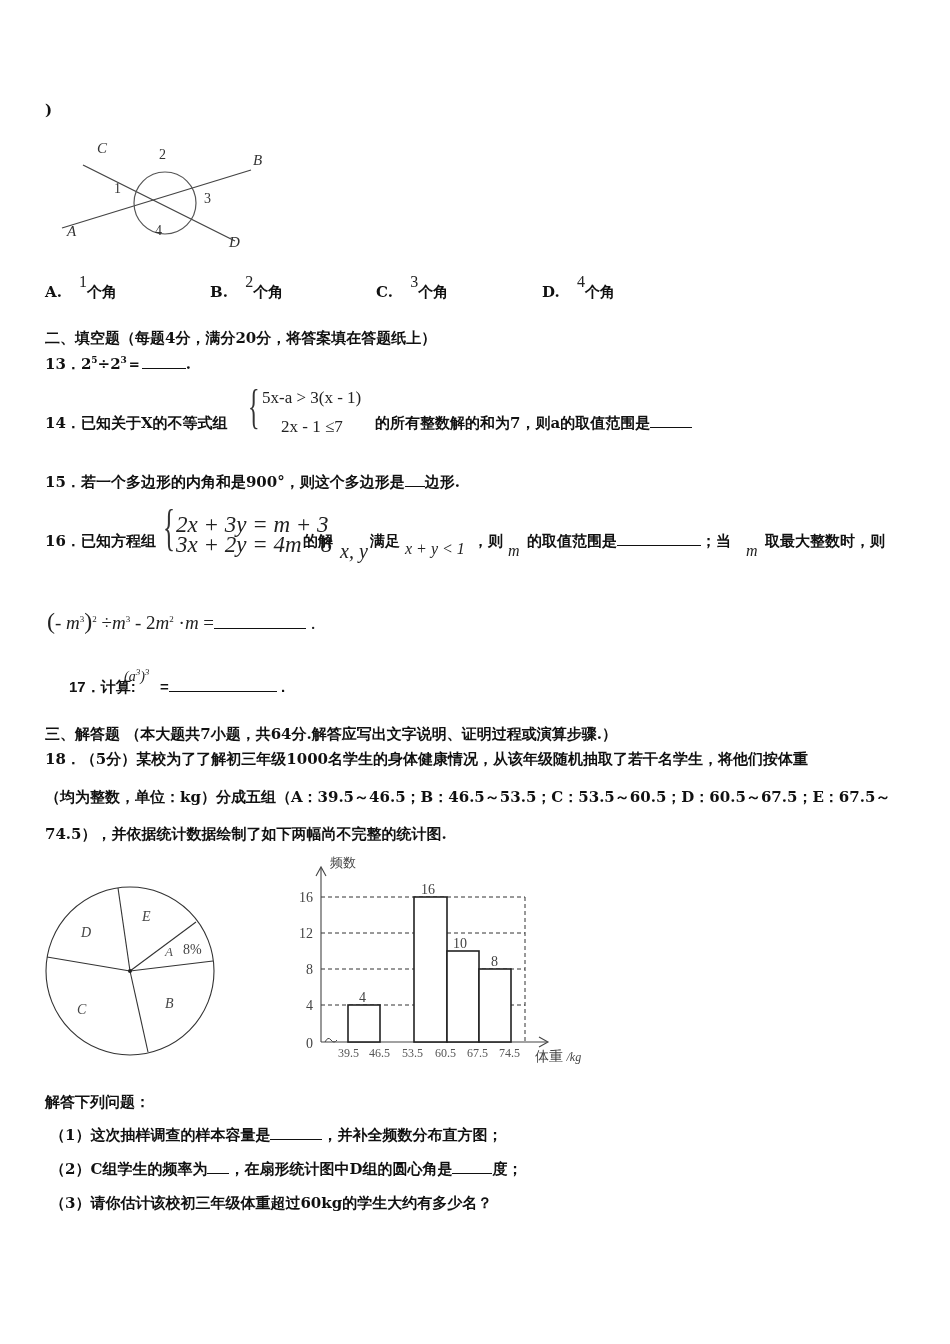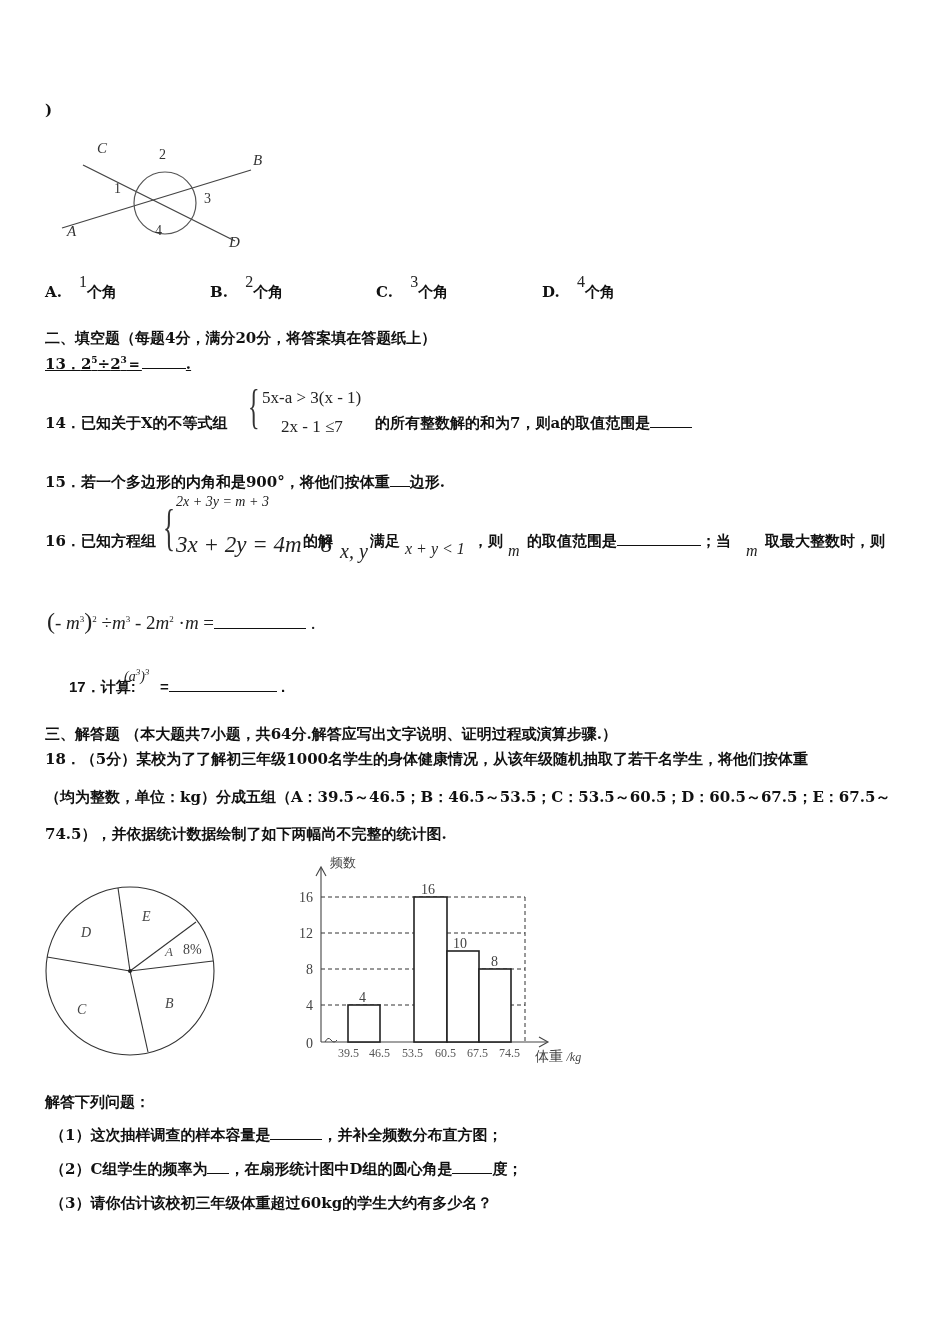--- a/index.html
+++ b/index.html
@@ -45,43 +45,43 @@
   <span>C.</span>
   <span class="math" style="position:relative;top:-10px;font-size:16px;margin-left:12px;">3</span><span>个角</span>
 </div>
 <div class="abs txt" style="left:542px;top:283px;text-align:center;">
   <span>D.</span>
   <span class="math" style="position:relative;top:-10px;font-size:16px;margin-left:12px;">4</span><span>个角</span>
 </div>
 
 <div class="abs txt" style="left:45px;top:329px;">二、填空题（每题4分，满分20分，将答案填在答题纸上）</div>
 
-<div class="abs txt" style="left:45px;top:355px;text-decoration:underline;">
+<div class="abs txt" style="left:45px;top:355px;">
   <span>13．</span><span>2</span><sup>5</sup><span>÷</span><span>2</span><sup>3</sup><span>＝</span><span class="blank" style="width:44px;"></span><span>.</span>
 </div>
 
 <div class="abs txt" style="left:45px;top:414px;">
   <span>14．</span><span>已知关于X的不等式组</span>
 </div>
 <div class="abs brace" style="left:248px;top:383px;font-size:48px;line-height:48px;transform:scaleX(0.5);transform-origin:left;">{</div>
 <div class="abs math" style="left:262px;top:388px;font-size:17px;">5x-a &gt; 3(x - 1)</div>
 <div class="abs math" style="left:281px;top:417px;font-size:17px;">2x - 1 ≤7</div>
 <div class="abs txt" style="left:375px;top:414px;">
   <span>的所有整数解的和为7，则a的取值范围是</span><span class="blank" style="width:42px;"></span>
 </div>
 
 <div class="abs txt" style="left:45px;top:473px;">
-  <span>15．</span><span>若一个多边形的内角和是900°，将他们按体重</span><span class="blank" style="width:20px;"></span><span>边形.</span>
+  <span>15．</span><span>若一个多边形的内角和是900°，则这个多边形是</span><span class="blank" style="width:20px;"></span><span>边形.</span>
 </div>
 
 <div class="abs txt" style="left:45px;top:532px;">
   <span>16．</span><span>已知方程组</span>
 </div>
 <div class="abs brace" style="left:163px;top:502px;font-size:50px;line-height:50px;transform:scaleX(0.5);transform-origin:left;">{</div>
-<div class="abs math it" style="left:176px;top:494px;font-size:14px;">2x + 3y = m + 3</div>
+<div class="abs math it" style="left:176px;top:512px;font-size:23px;">2x + 3y = m + 3</div>
 <div class="abs math it" style="left:176px;top:532px;font-size:23px;">3x + 2y = 4m - 8</div>
 <div class="abs txt" style="left:303px;top:532px;">的解</div>
 <div class="abs math it" style="left:340px;top:540px;font-size:20px;">x, y</div>
 <div class="abs txt" style="left:370px;top:532px;">满足</div>
 <div class="abs math it" style="left:405px;top:540px;font-size:16px;font-style:italic;">x + y &lt; 1</div>
 <div class="abs txt" style="left:473px;top:532px;">，则</div>
 <div class="abs math it" style="left:508px;top:542px;font-size:16px;">m</div>
 <div class="abs txt" style="left:527px;top:532px;">
   <span>的取值范围是</span><span class="blank" style="width:84px;"></span><span>；当</span>
 </div>

